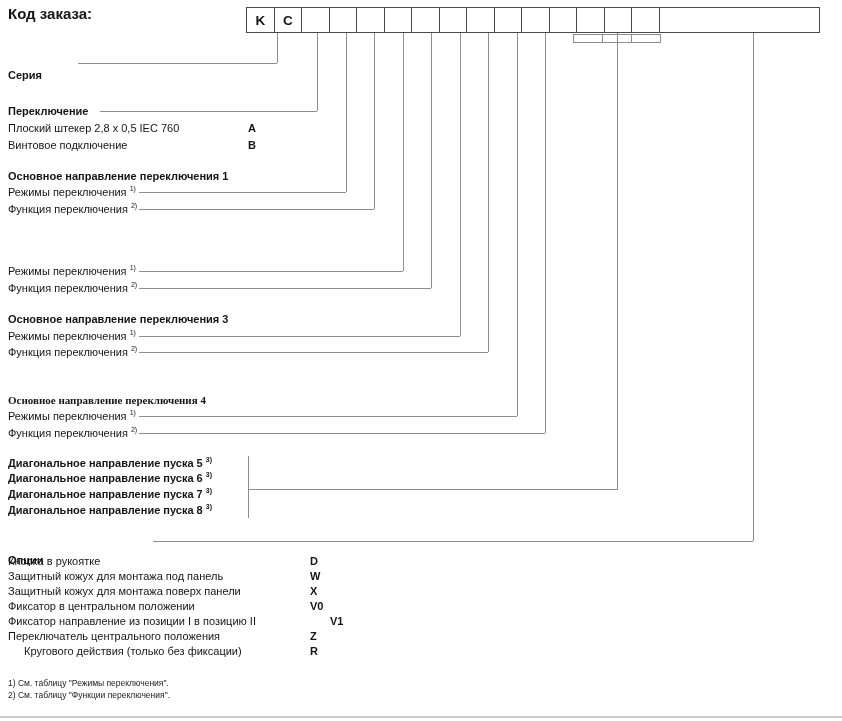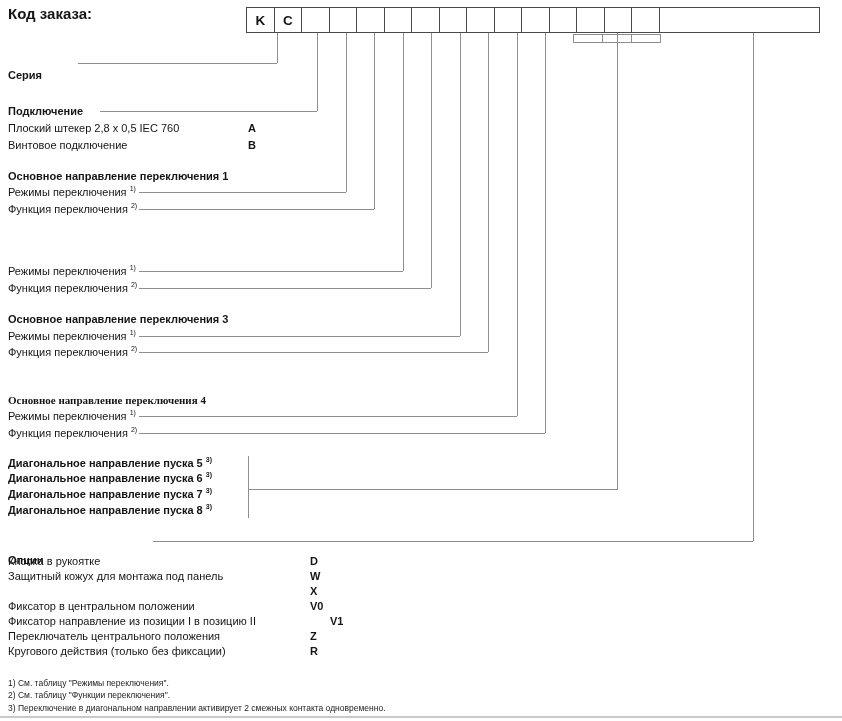--- a/index.html
+++ b/index.html
@@ -85,21 +85,21 @@
   </div>
 
   <div class="bracket">
     <div class="bcell"></div>
     <div class="bcell"></div>
     <div class="bcell"></div>
   </div>
 
   <div class="t b" style="left:8px; top:56px;margin-top:12px;">Серия</div>
 
-  <div class="t b" style="left:8px; top:104px;">Подключение</div>
+  <div class="t b" style="left:8px; top:104px;">Переключение</div>
   <div class="t" style="left:8px; top:121px;">Плоский штекер 2,8 x 0,5 IEC 760</div>
   <div class="code" style="left:248px; top:121px;">A</div>
   <div class="t" style="left:8px; top:138px;">Винтовое подключение</div>
   <div class="code" style="left:248px; top:138px;">B</div>
 
   <div class="t b" style="left:8px; top:169px;">Основное направление переключения 1</div>
   <div class="t" style="left:8px; top:185px;"><span>Режимы переключения</span> <sup>1)</sup></div>
   <div class="t" style="left:8px; top:202px;"><span>Функция переключения</span> <sup>2)</sup></div>
 
   <div class="t" style="left:8px; top:264px;"><span>Режимы переключения</span> <sup>1)</sup></div>
@@ -116,28 +116,28 @@
   <div class="t b" style="left:8px; top:456px;"><span>Диагональное направление пуска 5</span> <sup>3)</sup></div>
   <div class="t b" style="left:8px; top:471px;"><span>Диагональное направление пуска 6</span> <sup>3)</sup></div>
   <div class="t b" style="left:8px; top:487px;"><span>Диагональное направление пуска 7</span> <sup>3)</sup></div>
   <div class="t b" style="left:8px; top:503px;"><span>Диагональное направление пуска 8</span> <sup>3)</sup></div>
 
   <div class="t b" style="left:8px; top:553px;">Опции</div>
   <div class="t" style="left:8px; top:554px;">Кнопка в рукоятке</div>
   <div class="code" style="left:310px; top:554px;">D</div>
   <div class="t" style="left:8px; top:569px;">Защитный кожух для монтажа под панель</div>
   <div class="code" style="left:310px; top:569px;">W</div>
+  <div class="t" style="left:8px; top:584px;">Защитный кожух для монтажа поверх панели</div>
   <div class="code" style="left:310px; top:584px;">X</div>
   <div class="t" style="left:8px; top:599px;">Фиксатор в центральном положении</div>
   <div class="code" style="left:310px; top:599px;">V0</div>
   <div class="t" style="left:8px; top:614px;">Фиксатор направление из позиции  I в позицию II</div>
   <div class="code" style="left:310px; top:614px;margin-left:20px;">V1</div>
   <div class="t" style="left:8px; top:629px;text-align:center;">Переключатель центрального положения</div>
   <div class="code" style="left:310px; top:629px;">Z</div>
-  <div class="t" style="left:8px; top:644px;">Кругового действия (только без фиксации)</div>
+  <div class="t" style="left:24px; top:644px;">Кругового действия (только без фиксации)</div>
   <div class="code" style="left:310px; top:644px;">R</div>
 
   <div class="fn" style="left:8px; top:678px;">1) См. таблицу "Режимы переключения".</div>
   <div class="fn" style="left:8px; top:690px;">2) См. таблицу "Функции переключения".</div>
-  <div class="fn" style="left:8px; top:703px;">3) Переключение в диагональном направлении активирует 2 смежных контакта одновременно.</div>
 
   <div class="pageedge"></div>
 </div>
 
 </body></html>

